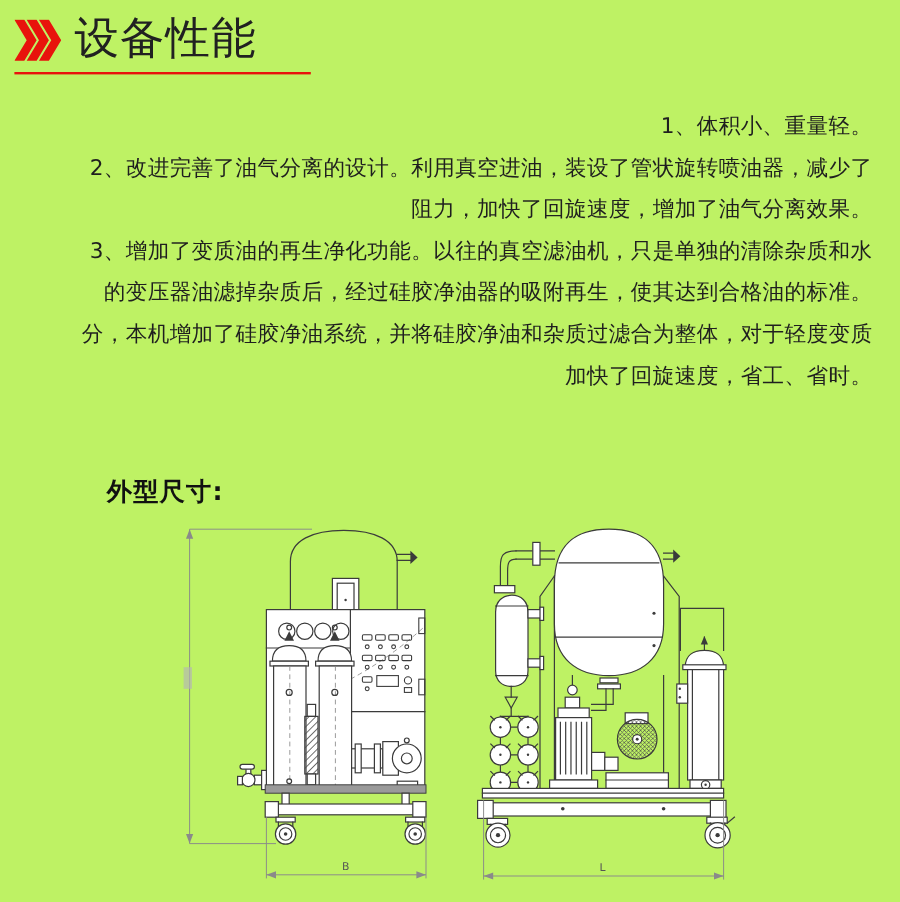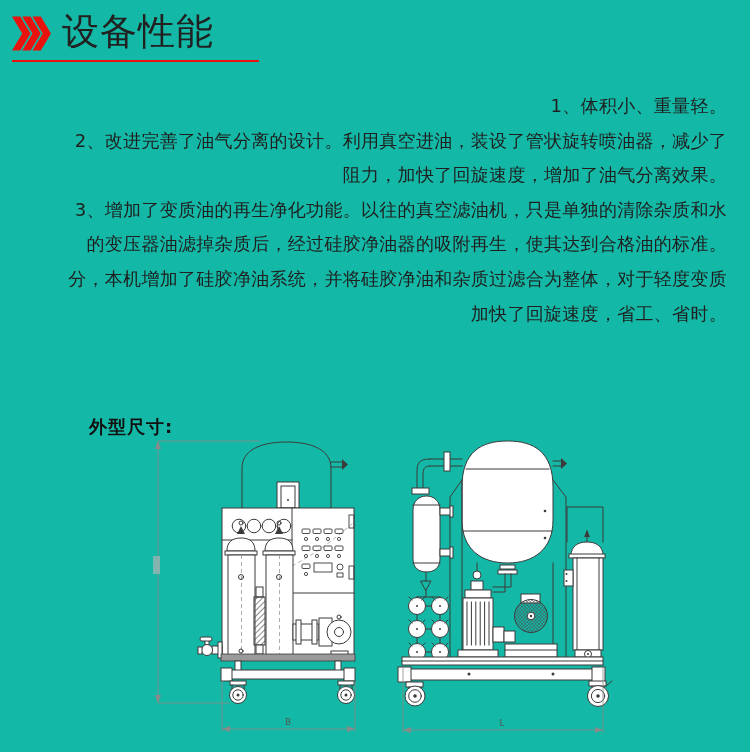--- a/index.html
+++ b/index.html
@@ -1,38 +1,38 @@
 <!DOCTYPE html>
 <html><head>
 <meta charset="utf-8">
 <style>
   html,body{margin:0;padding:0;}
   body{
     width:750px;height:752px;position:relative;overflow:hidden;
     background:#ffffff;
     font-family:"DejaVu Sans","Liberation Sans",sans-serif;
   }
-  .page{position:absolute;inset:0;background:#14b8a6;}
+  .page{position:absolute;inset:0;background:#bef264;}
   
   .hdr-chevrons{position:absolute;left:12px;top:16px;width:39px;height:35px;}
   .hdr-title{
     position:absolute;left:62px;top:10px;margin:0;
     font-size:37px;font-weight:500;color:#212121;letter-spacing:1px;line-height:1.2;
   }
   .hdr-underline{position:absolute;left:12px;top:60px;width:247px;height:2px;}
   
   .features{position:absolute;left:35px;top:89px;width:692px;}
   .features p{
     margin:0;font-size:18px;line-height:34.6px;color:#1f1f1f;
     letter-spacing:0.3px;white-space:nowrap;text-align:right;
   }
   
   .dim-title{
-    position:absolute;left:89px;top:415px;margin:0;
-    font-size:18px;font-weight:bold;color:#111;letter-spacing:1px;
+    position:absolute;left:89px;top:396px;margin:0;
+    font-size:21px;font-weight:bold;color:#111;letter-spacing:1px;
   }
   .drawing{position:absolute;left:140px;top:430px;}
   .mach{stroke:#3b3b3b;fill:none;stroke-width:1;stroke-linecap:square;}
   .machfill{stroke:#3b3b3b;fill:#ffffff;stroke-width:1;}
   .dimln{stroke:#8a8a8a;stroke-width:0.8;fill:none;}
   .dimarrow{fill:#8a8a8a;stroke:none;}
   .dimtext{font-family:"DejaVu Sans",sans-serif;font-size:9px;fill:#555;}
   .dash{stroke:#888;stroke-width:0.7;fill:none;stroke-dasharray:4 3;}
 </style>
 </head>

